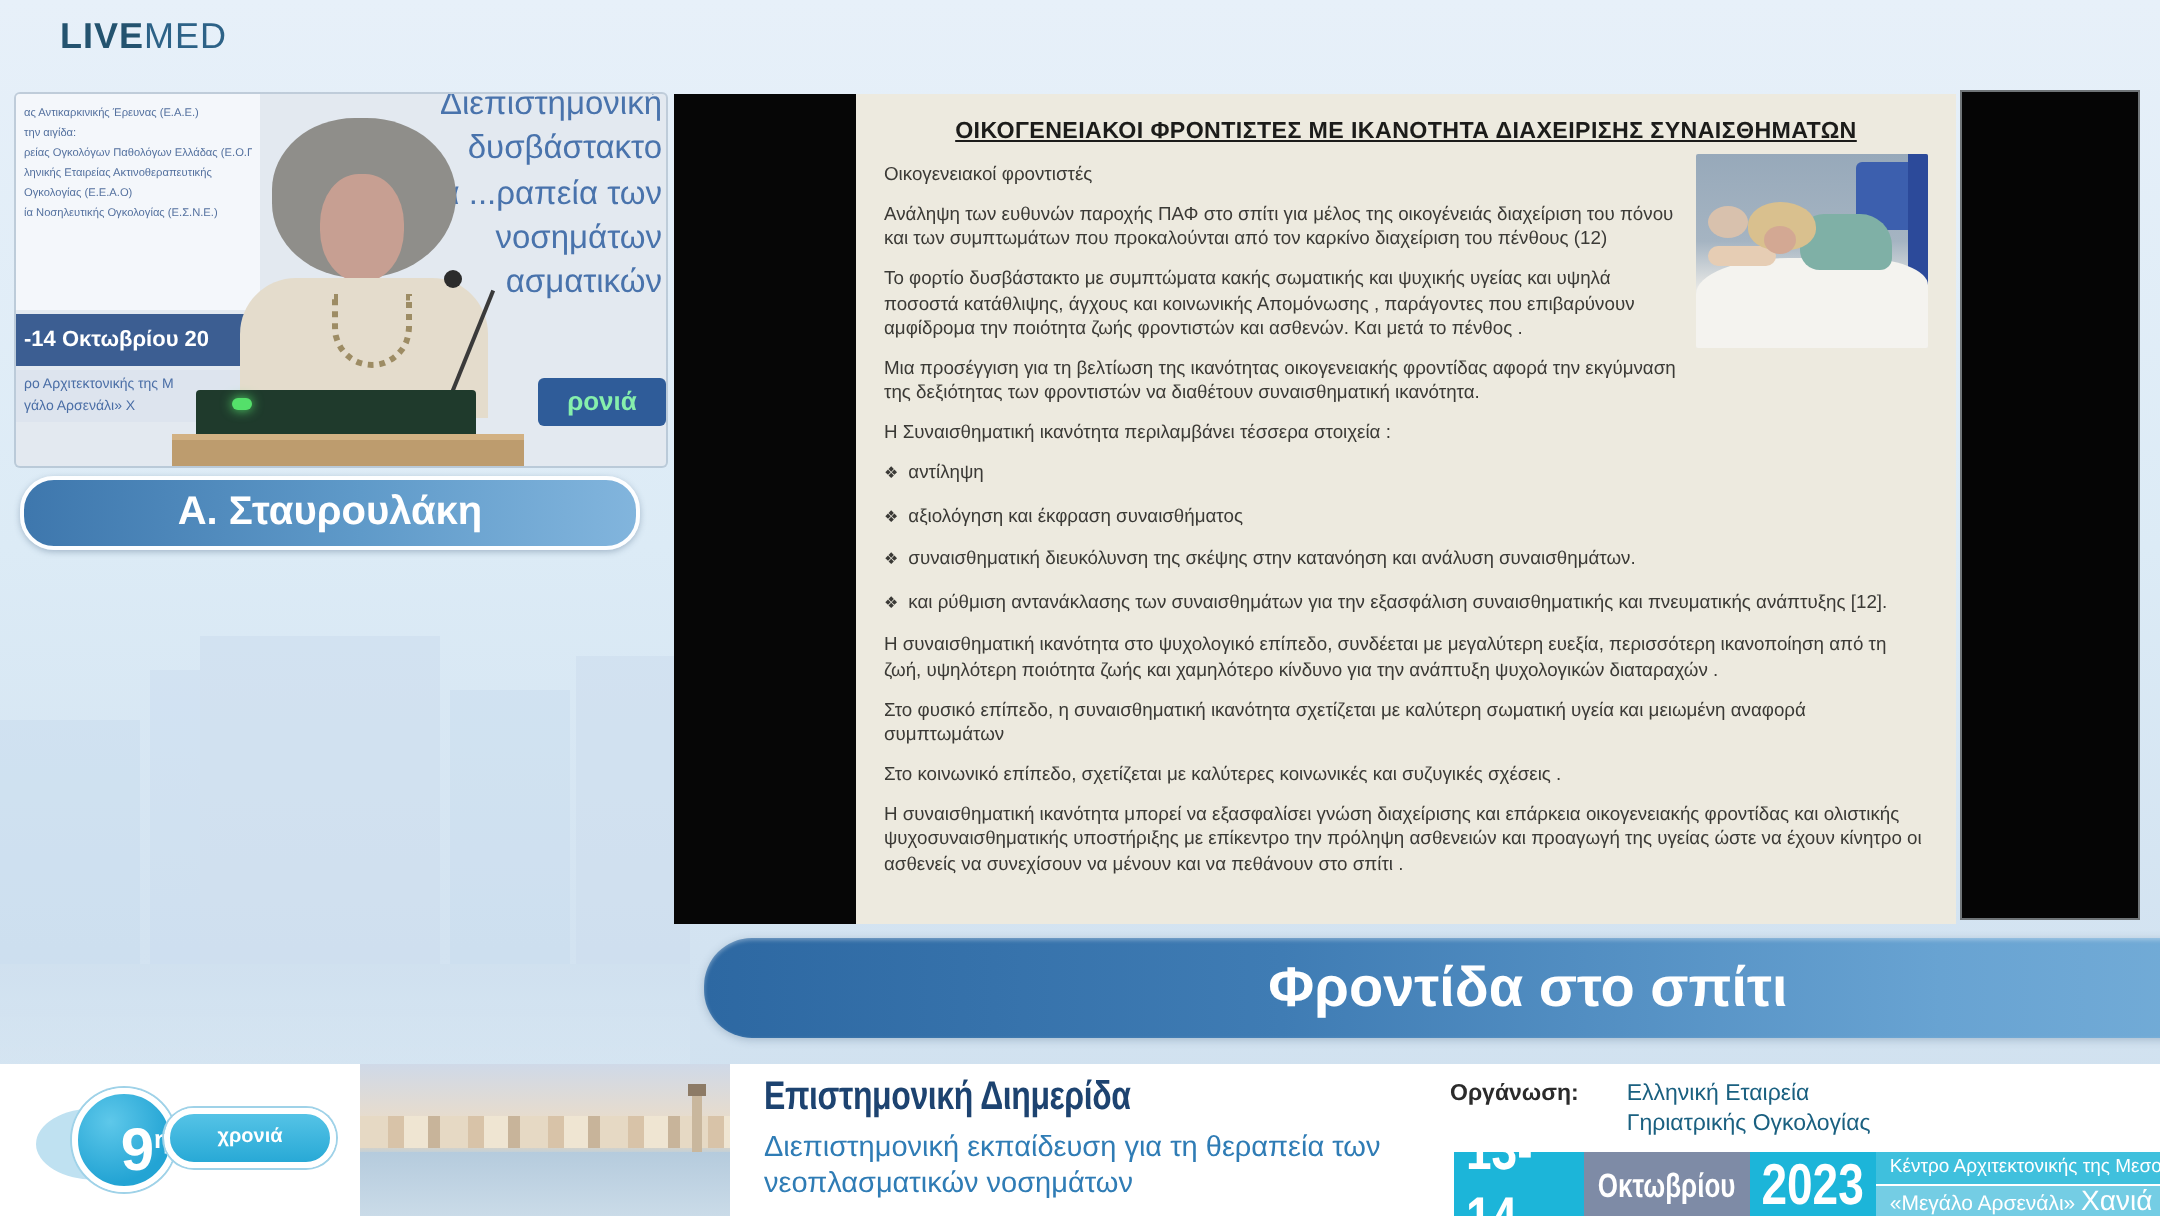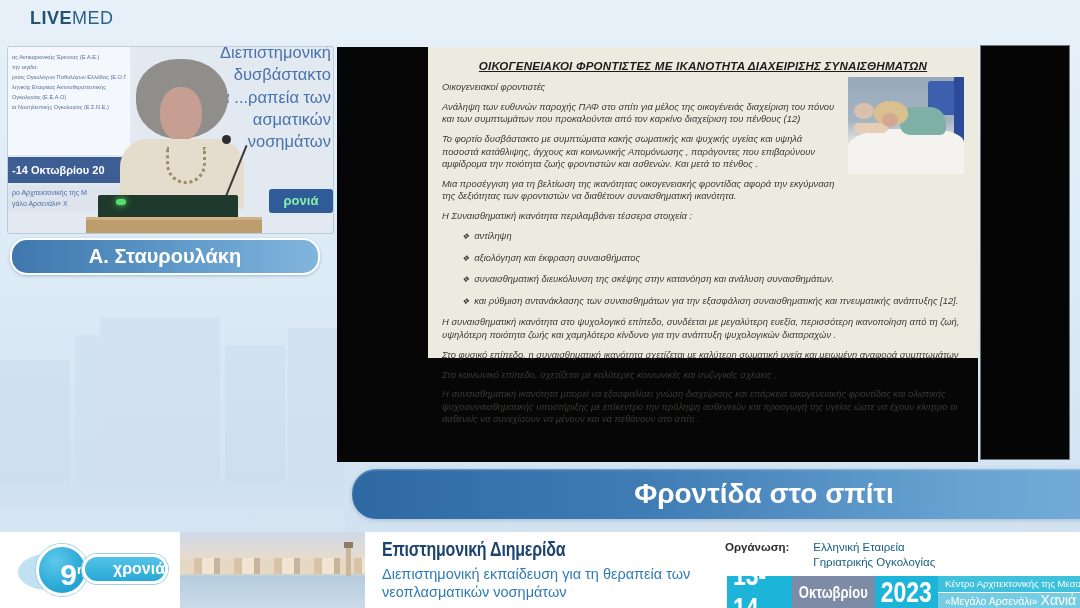--- a/index.html
+++ b/index.html
@@ -49,27 +49,27 @@
   .cam .mic{position:absolute;left:226px;top:96px;width:2px;height:62px;background:#3a3a3a;
     transform:rotate(22deg);}
   .cam .michead{position:absolute;left:214px;top:88px;width:9px;height:9px;background:#2c2c2c;border-radius:50%;}
   
   .pill{position:absolute;left:10px;top:238px;width:306px;height:33px;border-radius:17px;
     background:linear-gradient(90deg,#3e77ad,#5f9ac9 55%,#82b5dd);
     border:2px solid #fdfeff;box-shadow:0 1px 3px rgba(60,90,120,.35);
     color:#fff;font-weight:700;font-size:20px;text-align:center;line-height:33px;}
   
   .stage{position:absolute;left:337px;top:47px;width:641px;height:415px;background:#060606;}
-  .slide{position:absolute;left:91px;top:0;width:550px;height:311px;background:#edeadf;
-    box-sizing:border-box;padding:12px 14px 12px 14px;color:#3b3a36;font-style:italic;}
+  .slide{position:absolute;left:91px;top:0;width:550px;height:415px;background:#edeadf;
+    box-sizing:border-box;padding:12px 14px 12px 14px;color:#3b3a36;}
   .slide-title{font-size:11.6px;font-weight:700;text-decoration:underline;text-align:center;
     color:#1c1c1a;position:relative;z-index:2;margin-bottom:9px;letter-spacing:.2px;}
   .slide-body{font-size:9.4px;line-height:1.32;}
   .blk{margin-bottom:7.5px;}
-  .b-bullet{padding-left:13px;text-indent:-13px;margin-bottom:9px;margin-left:20px;}
+  .b-bullet{padding-left:13px;text-indent:-13px;margin-bottom:9px;}
   .bmark{color:#3b3a36;margin-right:5px;font-size:8px;}
   
   .sphoto{float:right;width:116px;height:97px;margin:-4px 0 6px 8px;position:relative;
     background:linear-gradient(180deg,#97a9ba 0%,#a5b4c2 45%,#e9e9e6 70%);overflow:hidden;border-radius:1px;}
   .sphoto .chair{position:absolute;right:6px;top:4px;width:30px;height:34px;background:#3c5fae;border-radius:3px;}
   .sphoto .rail{position:absolute;right:0;top:0;width:10px;height:70px;background:#2c4a9a;}
   .sphoto .patient{position:absolute;left:6px;top:26px;width:20px;height:16px;background:#d8c1ad;border-radius:50%;}
   .sphoto .hairw{position:absolute;left:26px;top:24px;width:34px;height:24px;background:#d9c08e;border-radius:55% 60% 50% 50%;}
   .sphoto .facew{position:absolute;left:34px;top:36px;width:16px;height:14px;background:#d3a893;border-radius:50%;}
   .sphoto .shirt{position:absolute;left:52px;top:30px;width:46px;height:28px;background:#7fb0a6;border-radius:12px 16px 6px 10px;}
@@ -89,21 +89,21 @@
   .logo-sec{position:absolute;left:0;top:0;width:180px;height:76px;background:#fff;}
   .logo-wrap{position:absolute;left:18px;top:12px;width:150px;height:52px;}
   .logo-back{position:absolute;left:0;top:10px;width:60px;height:36px;background:#bfe1f1;border-radius:50%;}
   .logo-circle{position:absolute;left:18px;top:0;width:52px;height:52px;border-radius:50%;
     background:radial-gradient(circle at 35% 30%,#5ec8ea,#23a4d4 70%);
     border:3px solid #fff;box-sizing:border-box;box-shadow:0 0 0 1px #9fd2e8;
     color:#fff;text-align:right;font-weight:800;font-size:30px;line-height:46px;}
   .logo-circle sup{font-size:13px;vertical-align:super;}
   .logo-pill{position:absolute;left:64px;top:10px;width:86px;height:30px;border-radius:15px;
     background:linear-gradient(180deg,#55c3e6,#28a9d6);border:3px solid #fff;box-sizing:border-box;
-    box-shadow:0 0 0 1px #9fd2e8;color:#fff;font-weight:800;font-size:16px;text-align:right;line-height:24px;}
+    box-shadow:0 0 0 1px #9fd2e8;color:#fff;font-weight:800;font-size:10px;text-align:center;line-height:24px;}
   .chania{position:absolute;left:180px;top:0;width:185px;height:76px;overflow:hidden;
     background:linear-gradient(180deg,#cfd9e8 0%,#e9dccb 38%,#e3d3bd 52%,#b9cfdf 60%,#c4d6e4 100%);}
   .chania .blds{position:absolute;left:0;top:26px;width:185px;height:16px;
     background:repeating-linear-gradient(90deg,#e6d9c4 0 14px,#d8c3a8 14px 22px,#efe5d2 22px 34px,#c8b49a 34px 40px);}
   .chania .light{position:absolute;right:14px;top:14px;width:5px;height:30px;background:#c9b79d;}
   .chania .lighttop{position:absolute;right:12px;top:10px;width:9px;height:6px;background:#8d7b66;}
   .chania .sea{position:absolute;left:0;top:44px;width:185px;height:32px;
     background:linear-gradient(180deg,#b5cbdd,#cadbe8);}
   .event-sec{position:absolute;left:382px;top:6px;width:330px;height:66px;}
   .event-title{display:inline-block;font-weight:800;font-size:16px;color:#1d4370;
@@ -155,22 +155,22 @@
   <div class="dateband">-14 Οκτωβρίου 20</div>
   <div class="venueband">
     <div>ρο Αρχιτεκτονικής της Μ</div>
     <div>γάλο Αρσενάλι» Χ</div>
   </div>
   <div class="posterR">
 
   <div>Διεπιστημονική</div>
       <div>δυσβάστακτο</div>
       <div>για ...ραπεία των</div>
+      <div>νοσημάτων</div>
       <div>ασματικών</div>
-      <div>νοσημάτων</div>
     </div>
   <div class="badge">ρονιά</div>
   <div class="hair"></div>
   <div class="face"></div>
   <div class="body-top"></div>
   <div class="necklace"></div>
   <div class="mic"></div>
   <div class="michead"></div>
   <div class="laptop"></div>
   <div class="led"></div>

